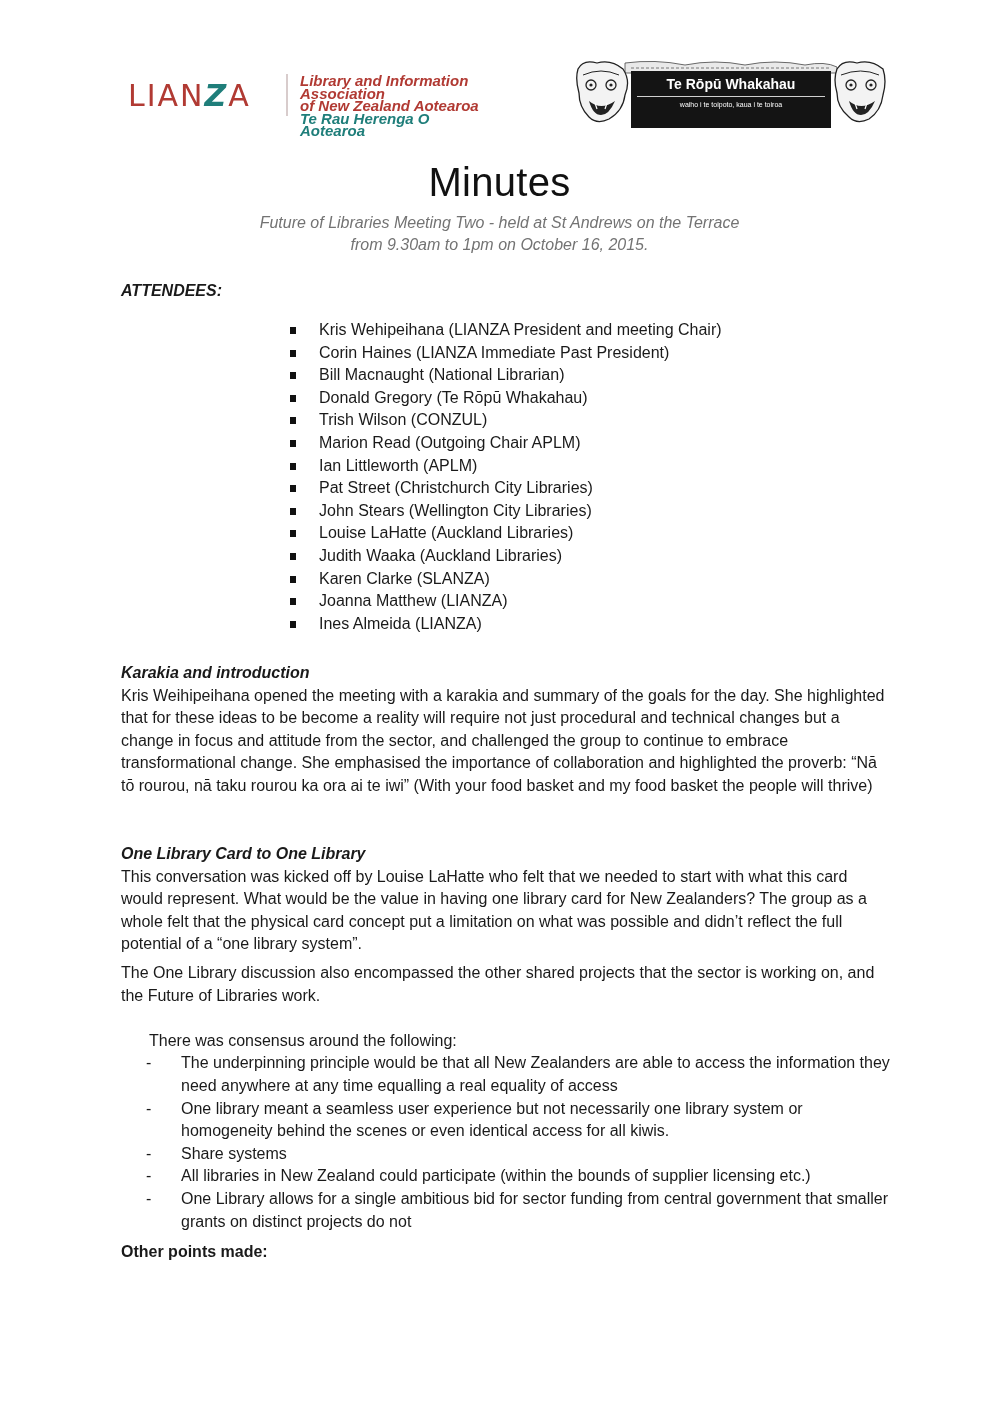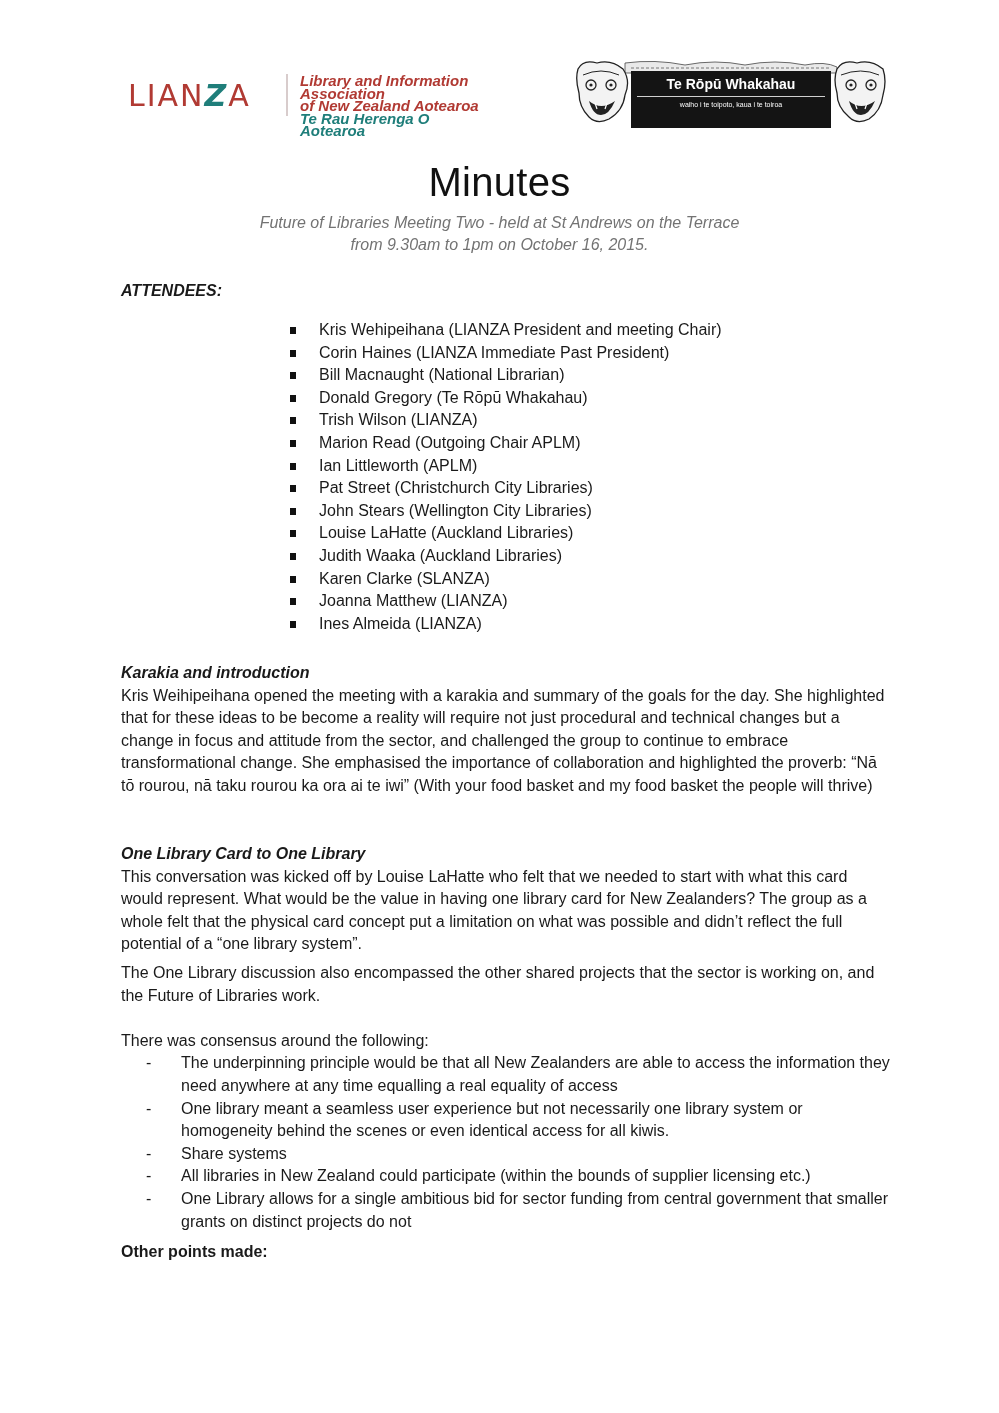--- a/index.html
+++ b/index.html
@@ -98,42 +98,42 @@
   <div>Future of Libraries Meeting Two - held at St Andrews on the Terrace</div>
   <div>from 9.30am to 1pm on October 16, 2015.</div>
 </div>
 
 <div class="attendees-label">ATTENDEES:</div>
 <ul class="attendee-list">
   <li><span class="bullet"></span><span>Kris Wehipeihana (LIANZA President and meeting Chair)</span></li>
   <li><span class="bullet"></span><span>Corin Haines (LIANZA Immediate Past President)</span></li>
   <li><span class="bullet"></span><span>Bill Macnaught (National Librarian)</span></li>
   <li><span class="bullet"></span><span>Donald Gregory (Te Rōpū Whakahau)</span></li>
-  <li><span class="bullet"></span><span>Trish Wilson (LIANZA)</span></li>
+  <li><span class="bullet"></span><span>Trish Wilson (CONZUL)</span></li>
   <li><span class="bullet"></span><span>Marion Read (Outgoing Chair APLM)</span></li>
   <li><span class="bullet"></span><span>Ian Littleworth (APLM)</span></li>
   <li><span class="bullet"></span><span>Pat Street (Christchurch City Libraries)</span></li>
   <li><span class="bullet"></span><span>John Stears (Wellington City Libraries)</span></li>
   <li><span class="bullet"></span><span>Louise LaHatte (Auckland Libraries)</span></li>
   <li><span class="bullet"></span><span>Judith Waaka (Auckland Libraries)</span></li>
   <li><span class="bullet"></span><span>Karen Clarke (SLANZA)</span></li>
   <li><span class="bullet"></span><span>Joanna Matthew (LIANZA)</span></li>
   <li><span class="bullet"></span><span>Ines Almeida (LIANZA)</span></li>
 </ul>
 
 <div class="section" style="top:662px;">
   <span class="section-heading">Karakia and introduction</span>
   <p class="para">Kris Weihipeihana opened the meeting with a karakia and summary of the goals for the day.  She highlighted that for these ideas to be become a reality will require not just procedural and technical changes but a change in focus and attitude from the sector, and challenged the group to continue to embrace transformational change.   She emphasised the importance of collaboration and highlighted the proverb: “Nā tō rourou, nā taku rourou ka ora ai te iwi” (With your food basket and my food basket the people will thrive)</p>
 </div>
 
 <div class="section" style="top:843px;">
   <span class="section-heading">One Library Card to One Library</span>
   <p class="para">This conversation was kicked off by Louise LaHatte who felt that we needed to start with what this card would represent.  What would be the value in having one library card for New Zealanders? The group as a whole felt that the physical card concept put a limitation on what was possible and didn’t reflect the full potential of a “one library system”.</p>
   <p class="para" style="margin-top:6px;">The One Library discussion also encompassed the other shared projects that the sector is working on, and the Future of Libraries work.</p>
-  <p class="para" style="margin-top:22.6px;">There was consensus around the following:</p>
+  <p class="para" style="margin-top:22.6px;margin-left:28px;">There was consensus around the following:</p>
   <ul class="dash-list">
     <li><span class="dash">-</span><span>The underpinning principle would be that all New Zealanders are able to access the information they need anywhere at any time equalling a real equality of access</span></li>
     <li><span class="dash">-</span><span>One library meant a seamless user experience but not necessarily one library system or homogeneity behind the scenes or even identical access for all kiwis.</span></li>
     <li><span class="dash">-</span><span>Share systems</span></li>
     <li><span class="dash">-</span><span>All libraries in New Zealand could participate (within the bounds of supplier licensing etc.)</span></li>
     <li><span class="dash">-</span><span>One Library allows for a single ambitious bid for sector funding from central government that smaller grants on distinct projects do not</span></li>
   </ul>
   <p class="para" style="margin-top:8px;font-weight:bold;">Other points made:</p>
 </div>
 

